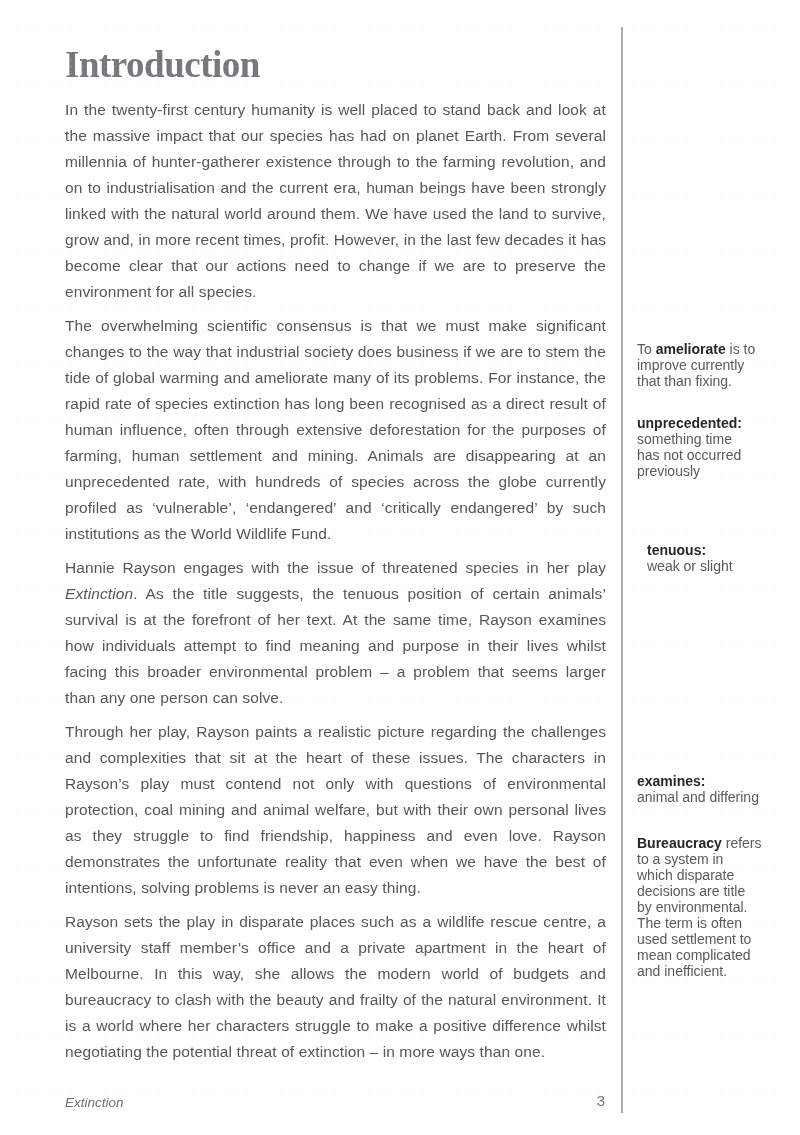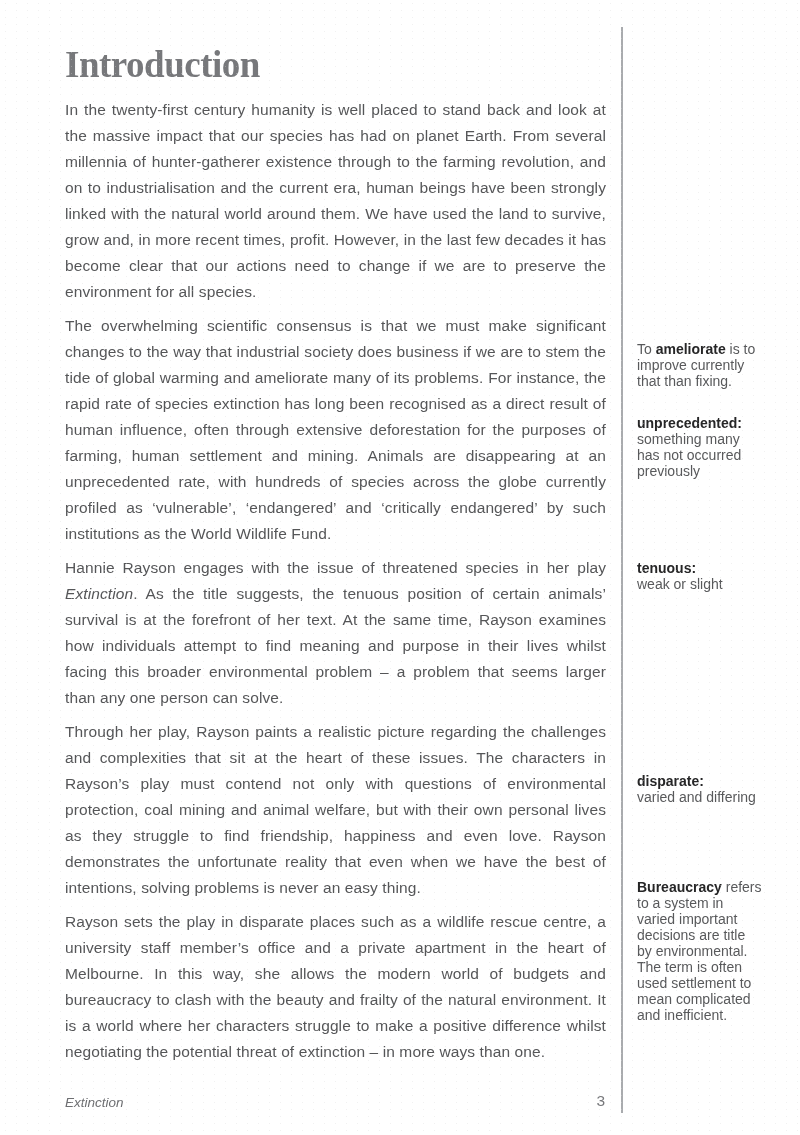--- a/index.html
+++ b/index.html
@@ -45,23 +45,23 @@
     position:absolute; left:637px; top:0; width:132px;
   }
   .margin-note{
     position:absolute; left:0; width:132px;
     font-size:14px; line-height:16px;
     color:#58595b;
   }
   .margin-note b{ color:#262627; font-weight:bold; }
   .note-1{ top:341px; }
   .note-2{ top:415px; }
-  .note-3{ top:560px; }
+  .note-3{ top:542px;margin-left:10px; }
   .note-4{ top:773px; }
-  .note-5{ top:835px;margin-top:44px; }
+  .note-5{ top:835px; }
   .footer-title{
     position:absolute; left:65px; top:1095px;
     font-size:13.5px; font-style:italic; color:#6d6e71;
   }
   .footer-page{
     position:absolute; left:555px; top:1092px; width:50px;
     text-align:right;
     font-size:15.5px; color:#77787b;
   }
 </style>
@@ -76,22 +76,22 @@
     <p class="body-para"><span>The overwhelming scientific consensus is that we must make significant changes to the way that industrial society does business if we are to stem the tide of global warming and ameliorate many of its problems. For instance, the rapid rate of species extinction has long been recognised as a direct result of human influence, often through extensive deforestation for the purposes of farming, human settlement and mining. Animals are disappearing at an unprecedented rate, with hundreds of species across the globe currently profiled as ‘vulnerable’, ‘endangered’ and ‘critically endangered’ by such institutions as the World Wildlife Fund.</span></p>
     <p class="body-para"><span>Hannie Rayson engages with the issue of threatened species in her play </span><i>Extinction</i><span>. As the title suggests, the tenuous position of certain animals’ survival is at the forefront of her text. At the same time, Rayson examines how individuals attempt to find meaning and purpose in their lives whilst facing this broader environmental problem – a problem that seems larger than any one person can solve.</span></p>
     <p class="body-para"><span>Through her play, Rayson paints a realistic picture regarding the challenges and complexities that sit at the heart of these issues. The characters in Rayson’s play must contend not only with questions of environmental protection, coal mining and animal welfare, but with their own personal lives as they struggle to find friendship, happiness and even love. Rayson demonstrates the unfortunate reality that even when we have the best of intentions, solving problems is never an easy thing.</span></p>
     <p class="body-para"><span>Rayson sets the play in disparate places such as a wildlife rescue centre, a university staff member’s office and a private apartment in the heart of Melbourne. In this way, she allows the modern world of budgets and bureaucracy to clash with the beauty and frailty of the natural environment. It is a world where her characters struggle to make a positive difference whilst negotiating the potential threat of extinction – in more ways than one.</span></p>
   </div>
 
   <div class="divider"></div>
 
   <div class="margin-notes">
     <div class="margin-note note-1"><span>To </span><b>ameliorate</b><span> is to</span><br><span>improve currently</span><br><span>that than fixing.</span></div>
-    <div class="margin-note note-2"><b>unprecedented:</b><br><span>something many</span><br><span>has not occurred</span><br><span>previously</span></div>
+    <div class="margin-note note-2"><b>unprecedented:</b><br><span>something time</span><br><span>has not occurred</span><br><span>previously</span></div>
     <div class="margin-note note-3"><b>tenuous:</b><br><span>weak or slight</span></div>
-    <div class="margin-note note-4"><b>disparate:</b><br><span>varied and differing</span></div>
-    <div class="margin-note note-5"><b>Bureaucracy</b><span> refers</span><br><span>to a system in</span><br><span>varied important</span><br><span>decisions are title</span><br><span>by environmental.</span><br><span>The term is often</span><br><span>used settlement to</span><br><span>mean complicated</span><br><span>and inefficient.</span></div>
+    <div class="margin-note note-4"><b>examines:</b><br><span>animal and differing</span></div>
+    <div class="margin-note note-5"><b>Bureaucracy</b><span> refers</span><br><span>to a system in</span><br><span>which disparate</span><br><span>decisions are title</span><br><span>by environmental.</span><br><span>The term is often</span><br><span>used settlement to</span><br><span>mean complicated</span><br><span>and inefficient.</span></div>
   </div>
 
   <div class="footer-title">Extinction</div>
   <div class="footer-page">3</div>
 
 </div>
 
 </body></html>

